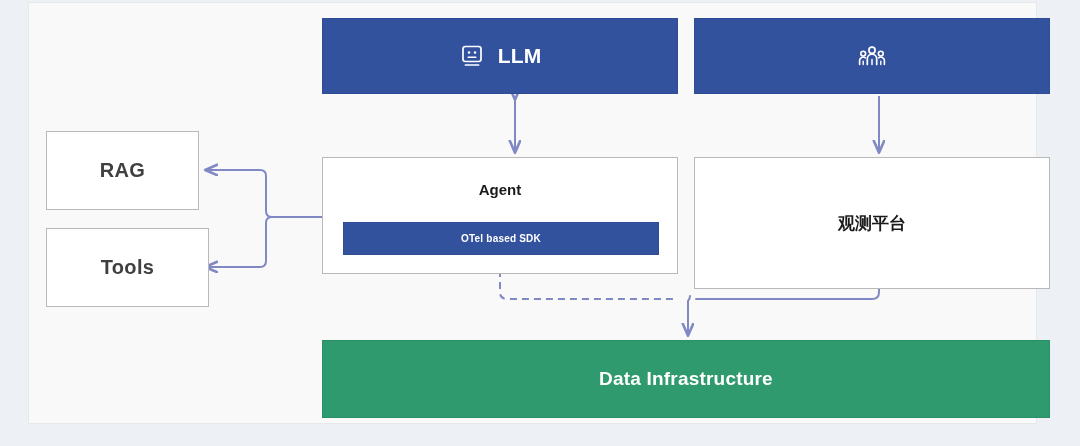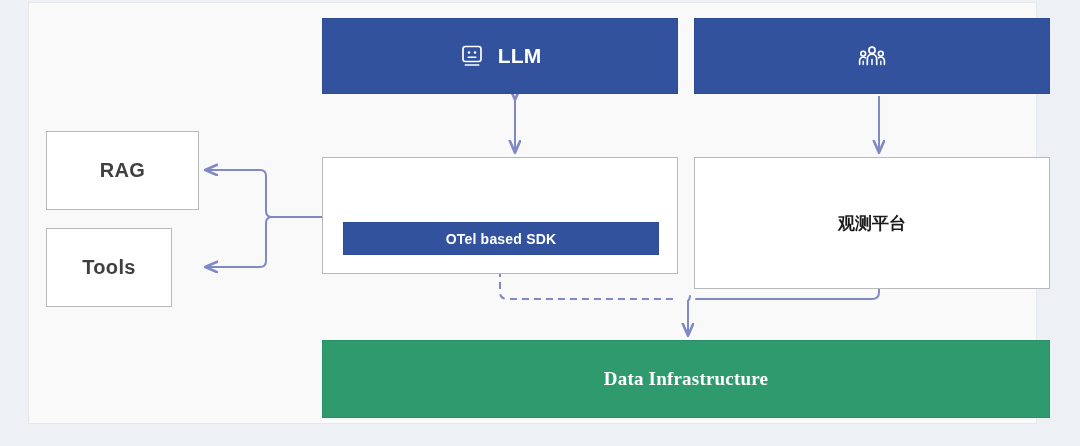--- a/index.html
+++ b/index.html
@@ -139,21 +139,21 @@
     width: 316px;
     height: 33px;
     background: #33529e;
     border: 1px solid #2f4d95;
     box-sizing: border-box;
     display: flex;
     align-items: center;
     justify-content: center;
   }
   .sdk-label {
-    font-size: 14px;
+    font-size: 10px;
     font-weight: 600;
     color: #ffffff;
     letter-spacing: 0.2px;
     white-space: nowrap;
   }
 
   
   #node-platform {
     left: 694px;
     top: 157px;
@@ -165,21 +165,21 @@
   
   #node-rag {
     left: 46px;
     top: 131px;
     width: 153px;
     height: 79px;
   }
   #node-tools {
     left: 46px;
     top: 228px;
-    width: 126px;
+    width: 163px;
     height: 79px;
   }
   .side-label {
     font-size: 20px;
     font-weight: 700;
     color: #404040;
     letter-spacing: 0.3px;
   }
 
   
@@ -187,21 +187,20 @@
     left: 322px;
     top: 340px;
     width: 728px;
     height: 78px;
   }
   .data-label {
     font-size: 19px;
     font-weight: 600;
     color: #ffffff;
     letter-spacing: 0.2px;
-    font-family: Liberation Serif, serif;
   }
 </style>
 </head>
 <body>
 
 <div id="canvas">
 
   <div class="card"></div>
 
   <svg id="wires" viewBox="0 0 1080 446" xmlns="http://www.w3.org/2000/svg">
@@ -274,20 +273,23 @@
 
           <circle cx="22.8" cy="10.6" r="2.4" fill="none" stroke="#ffffff" stroke-width="1.6"></circle>
           <path d="M26.4,21.5 L26.4,17.6 A3.6,3.6 0 0 0 20.6,14.8" fill="none" stroke="#ffffff" stroke-width="1.6" stroke-linecap="round"></path>
           <line x1="22.8" y1="18.1" x2="22.8" y2="21.5" stroke="#ffffff" stroke-width="1.4" stroke-linecap="round"></line>
         </svg>
       </span>
     </div>
   </div>
 
   <div id="node-agent" class="node node-white">
+    <div id="agent-title">
+      <span class="node-label-sm">Agent</span>
+    </div>
     <div id="node-sdk">
       <span class="sdk-label">OTel based SDK</span>
     </div>
   </div>
 
   <div id="node-platform" class="node node-white">
     <span class="node-label-cjk">观测平台</span>
   </div>
 
   <div id="node-rag" class="node node-white">

